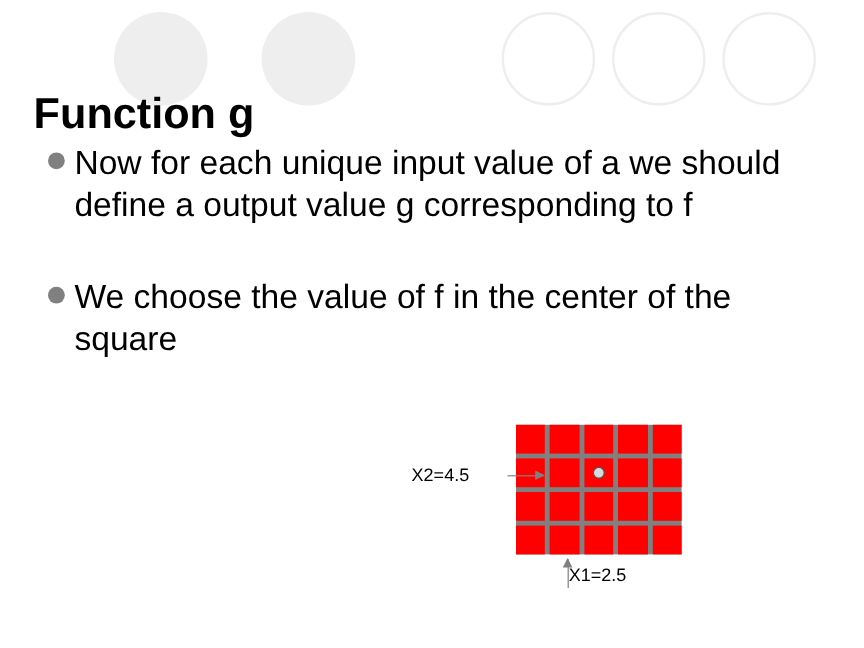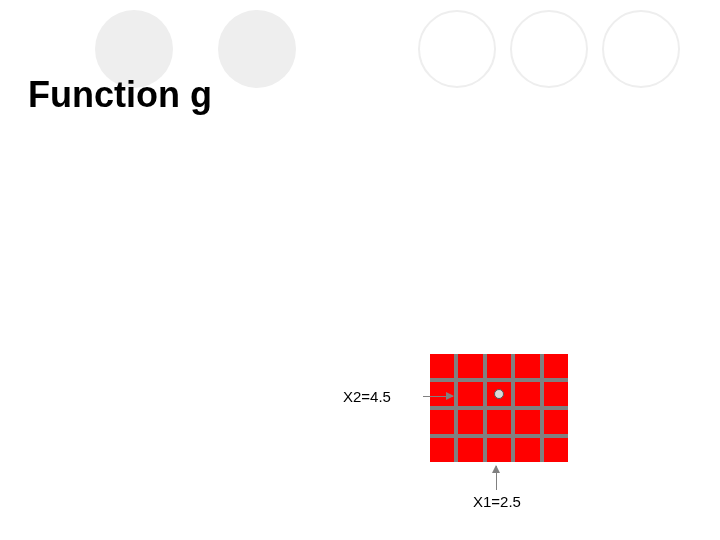--- a/index.html
+++ b/index.html
@@ -119,21 +119,20 @@
     right: -1px;
     top: -4px;
     border-left: 8px solid #808080;
     border-top: 4.5px solid transparent;
     border-bottom: 4.5px solid transparent;
   }
 
   .arrow-v-wrap {
     position: absolute;
     display: flex;
-    flex-direction: column;
     align-items: center;
   }
   .arrow-line-v {
     width: 1px;
     height: 24px;
     background: #808080;
     position: relative;
   }
   .arrow-line-v::before {
     content: "";
@@ -154,20 +153,28 @@
 
 <div class="deco-circle circle-filled-1"></div>
 <div class="deco-circle circle-filled-2"></div>
 <div class="deco-circle circle-outline circle-o1"></div>
 <div class="deco-circle circle-outline circle-o2"></div>
 <div class="deco-circle circle-outline circle-o3"></div>
 
 <div class="title">Function g</div>
 
 <div class="bullets">
+  <div class="bullet-item">
+    <div class="bullet-dot"></div>
+    <div class="bullet-text">Now for each unique input value of a we should define a output value g corresponding to f</div>
+  </div>
+  <div class="bullet-item">
+    <div class="bullet-dot"></div>
+    <div class="bullet-text">We choose the value of f in the center of the square</div>
+  </div>
 </div>
 
 <div class="grid-wrap">
   <div class="grid" id="the-grid" style="grid-template-columns: repeat(5, 1fr); grid-template-rows: repeat(4, 1fr);">
       <div class="cell"></div>
       <div class="cell"></div>
       <div class="cell"></div>
       <div class="cell"></div>
       <div class="cell"></div>
       <div class="cell"></div>

